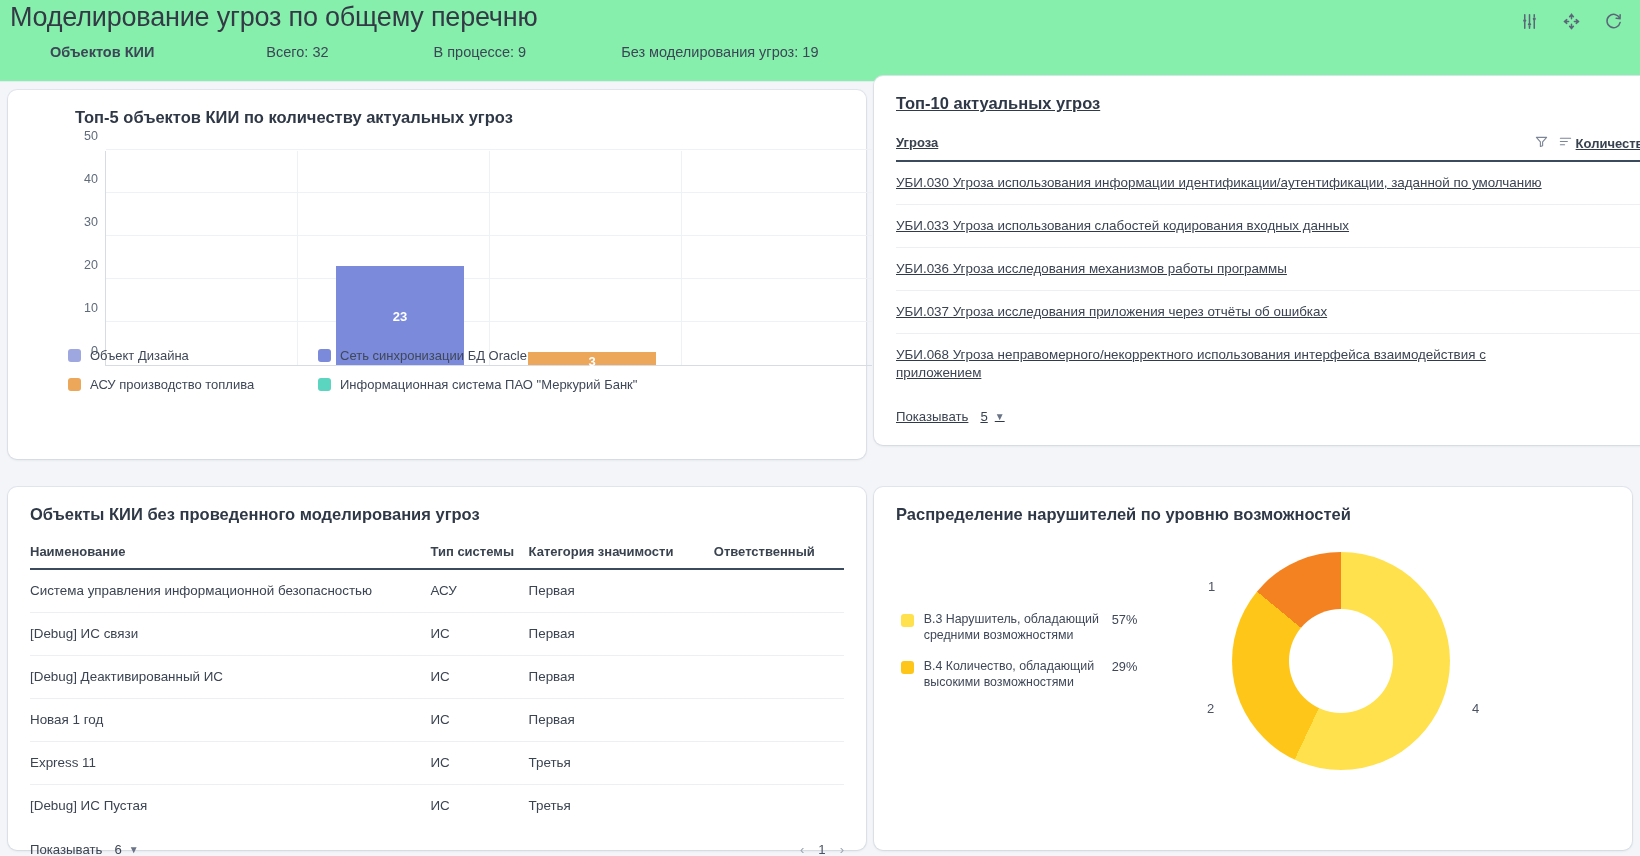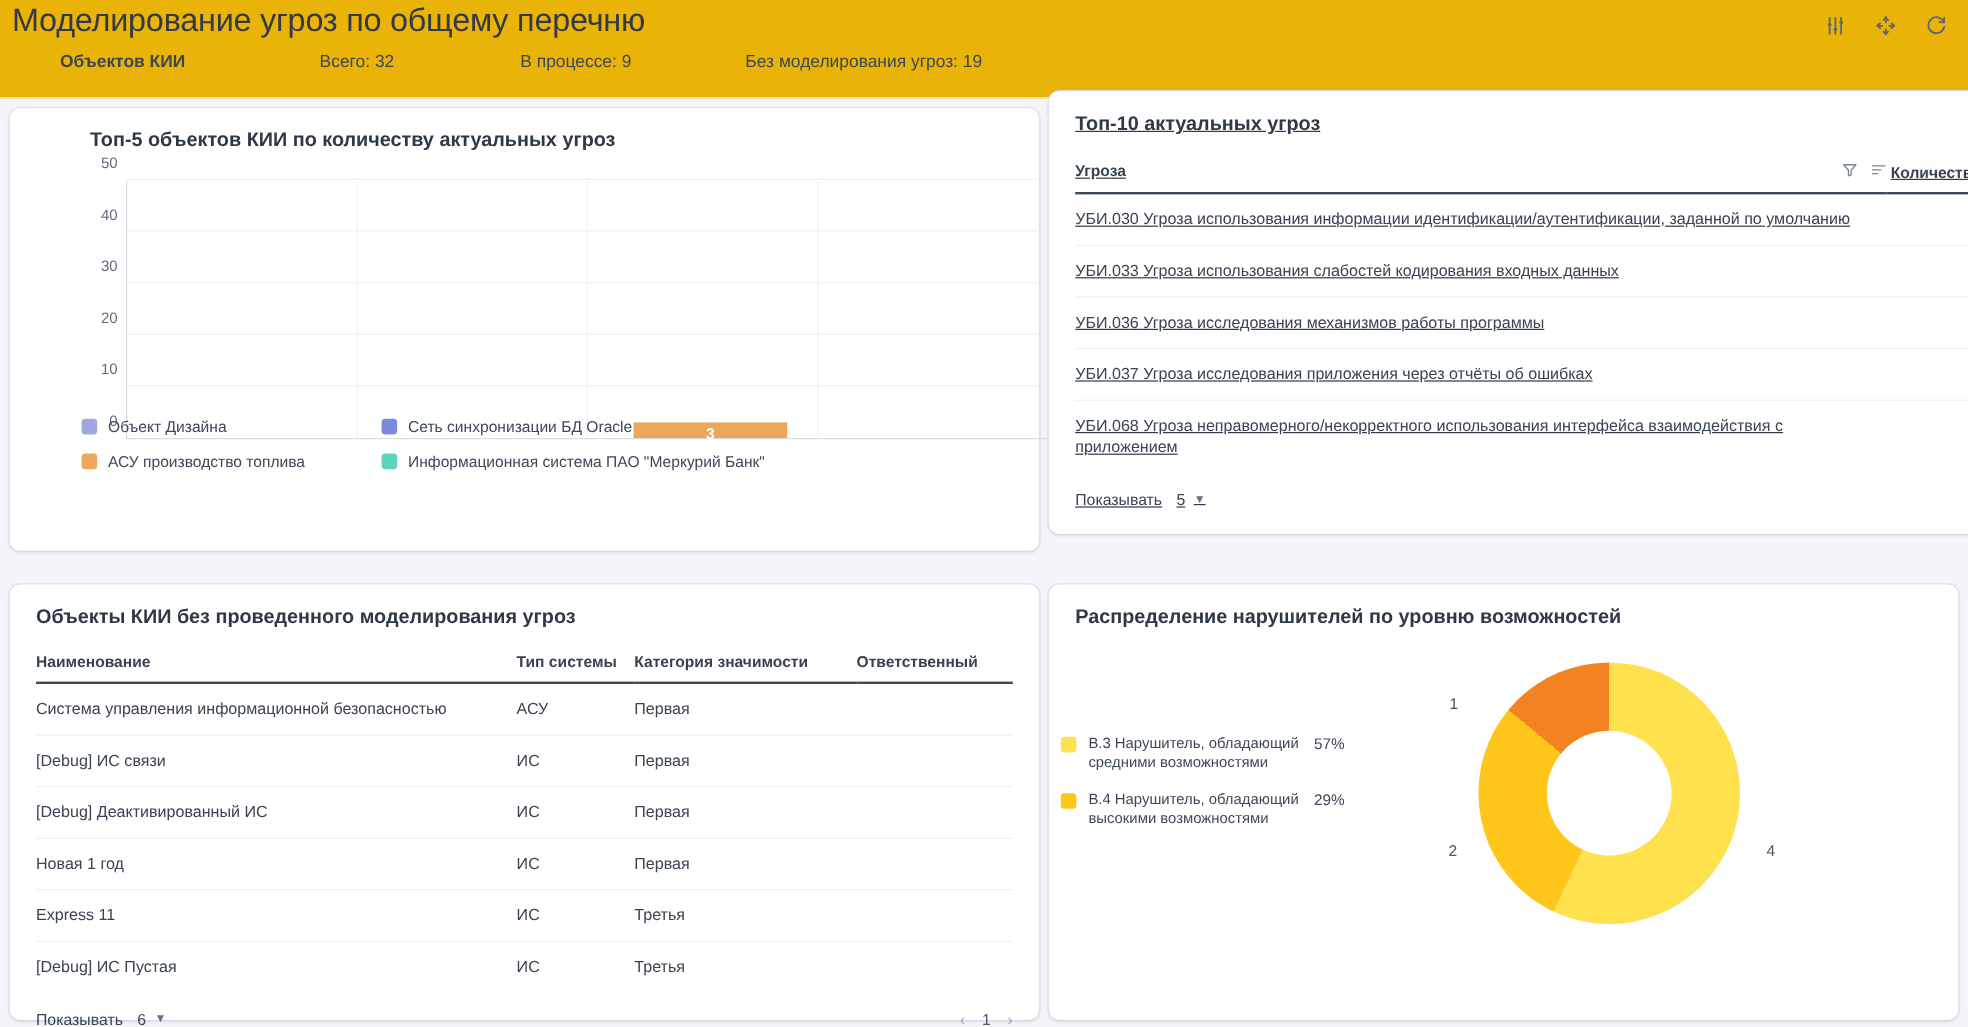--- a/index.html
+++ b/index.html
@@ -13,21 +13,21 @@
   }
   .page {
     position: relative;
     width: 1640px; height: 856px;
     background: #f3f5f8;
   }
 
   
   .header {
     position: absolute; left: 0; top: 0; width: 1640px; height: 82px;
-    background: #eab308;
+    background: #86efac;
     border-bottom: 1px solid #e6e9ef;
   }
   .page-title {
     position: absolute; left: 10px; top: 2px;
     font-size: 27px; font-weight: 400; color: #333a45;
     letter-spacing: -0.2px;
   }
   .summary-row {
     position: absolute; left: 50px; top: 44px;
     display: flex; align-items: center; gap: 0;
@@ -143,21 +143,21 @@
     border-radius: 50%;
   }
   .donut-hole {
     position: absolute; left: 50%; top: 50%; transform: translate(-50%,-50%);
     width: 104px; height: 104px; border-radius: 50%; background: #fff;
   }
   .dn { position: absolute; font-size: 13px; color: #4a5263; }
 
   .v-legend { position: absolute; left: 10px; top: 88px; width: 270px; }
   .v-legend-row {
-    display: flex; align-items: flex-start; gap: 10px; margin-bottom: 15px;
+    display: flex; align-items: flex-start; gap: 10px; margin-bottom: 15px; justify-content: center;
   }
   .v-legend-row .swatch { margin-top: 2px; }
   .v-legend-text { font-size: 12.4px; color: #3f4858; line-height: 1.28; width: 178px; }
   .v-legend-pct { font-size: 12.8px; color: #3f4858; }
 </style>
 </head>
 <body>
 
 <div class="page">
 
@@ -220,20 +220,23 @@
         <div class="gridline" style="bottom:86px"></div>
         <div class="ytick" style="bottom:86px">20</div>
         <div class="gridline" style="bottom:43px"></div>
         <div class="ytick" style="bottom:43px">10</div>
         <div class="ytick" style="bottom:0px">0</div>
 
         <div class="vline" style="left:191px"></div>
         <div class="vline" style="left:383px"></div>
         <div class="vline" style="left:575px"></div>
 
+        <div class="bar" style="left:230px; width:128px; height:99px; background:#7b8adb;">
+          <div class="bar-label">23</div>
+        </div>
         <div class="bar" style="left:422px; width:128px; height:13px; background:#eda75a;">
           <div class="bar-label small">3</div>
         </div>
       </div>
     </div>
 
     <div class="legend">
       <div class="legend-item">
         <span class="swatch" style="background:#9ea7e0"></span>
         <span>Объект Дизайна</span>
@@ -426,20 +429,20 @@
       <div class="dn" style="left:598px; top:177px;">4</div>
 
       <div class="v-legend">
         <div class="v-legend-row">
           <span class="swatch" style="background:#ffe14d"></span>
           <span class="v-legend-text">В.3 Нарушитель, обладающий средними возможностями</span>
           <span class="v-legend-pct">57%</span>
         </div>
         <div class="v-legend-row">
           <span class="swatch" style="background:#ffc61a"></span>
-          <span class="v-legend-text">В.4 Нарушитель, обладающий высокими возможностями</span>
+          <span class="v-legend-text">В.4 Количество, обладающий высокими возможностями</span>
           <span class="v-legend-pct">29%</span>
         </div>
       </div>
     </div>
   </div>
 
 </div>
 
 </body></html>

